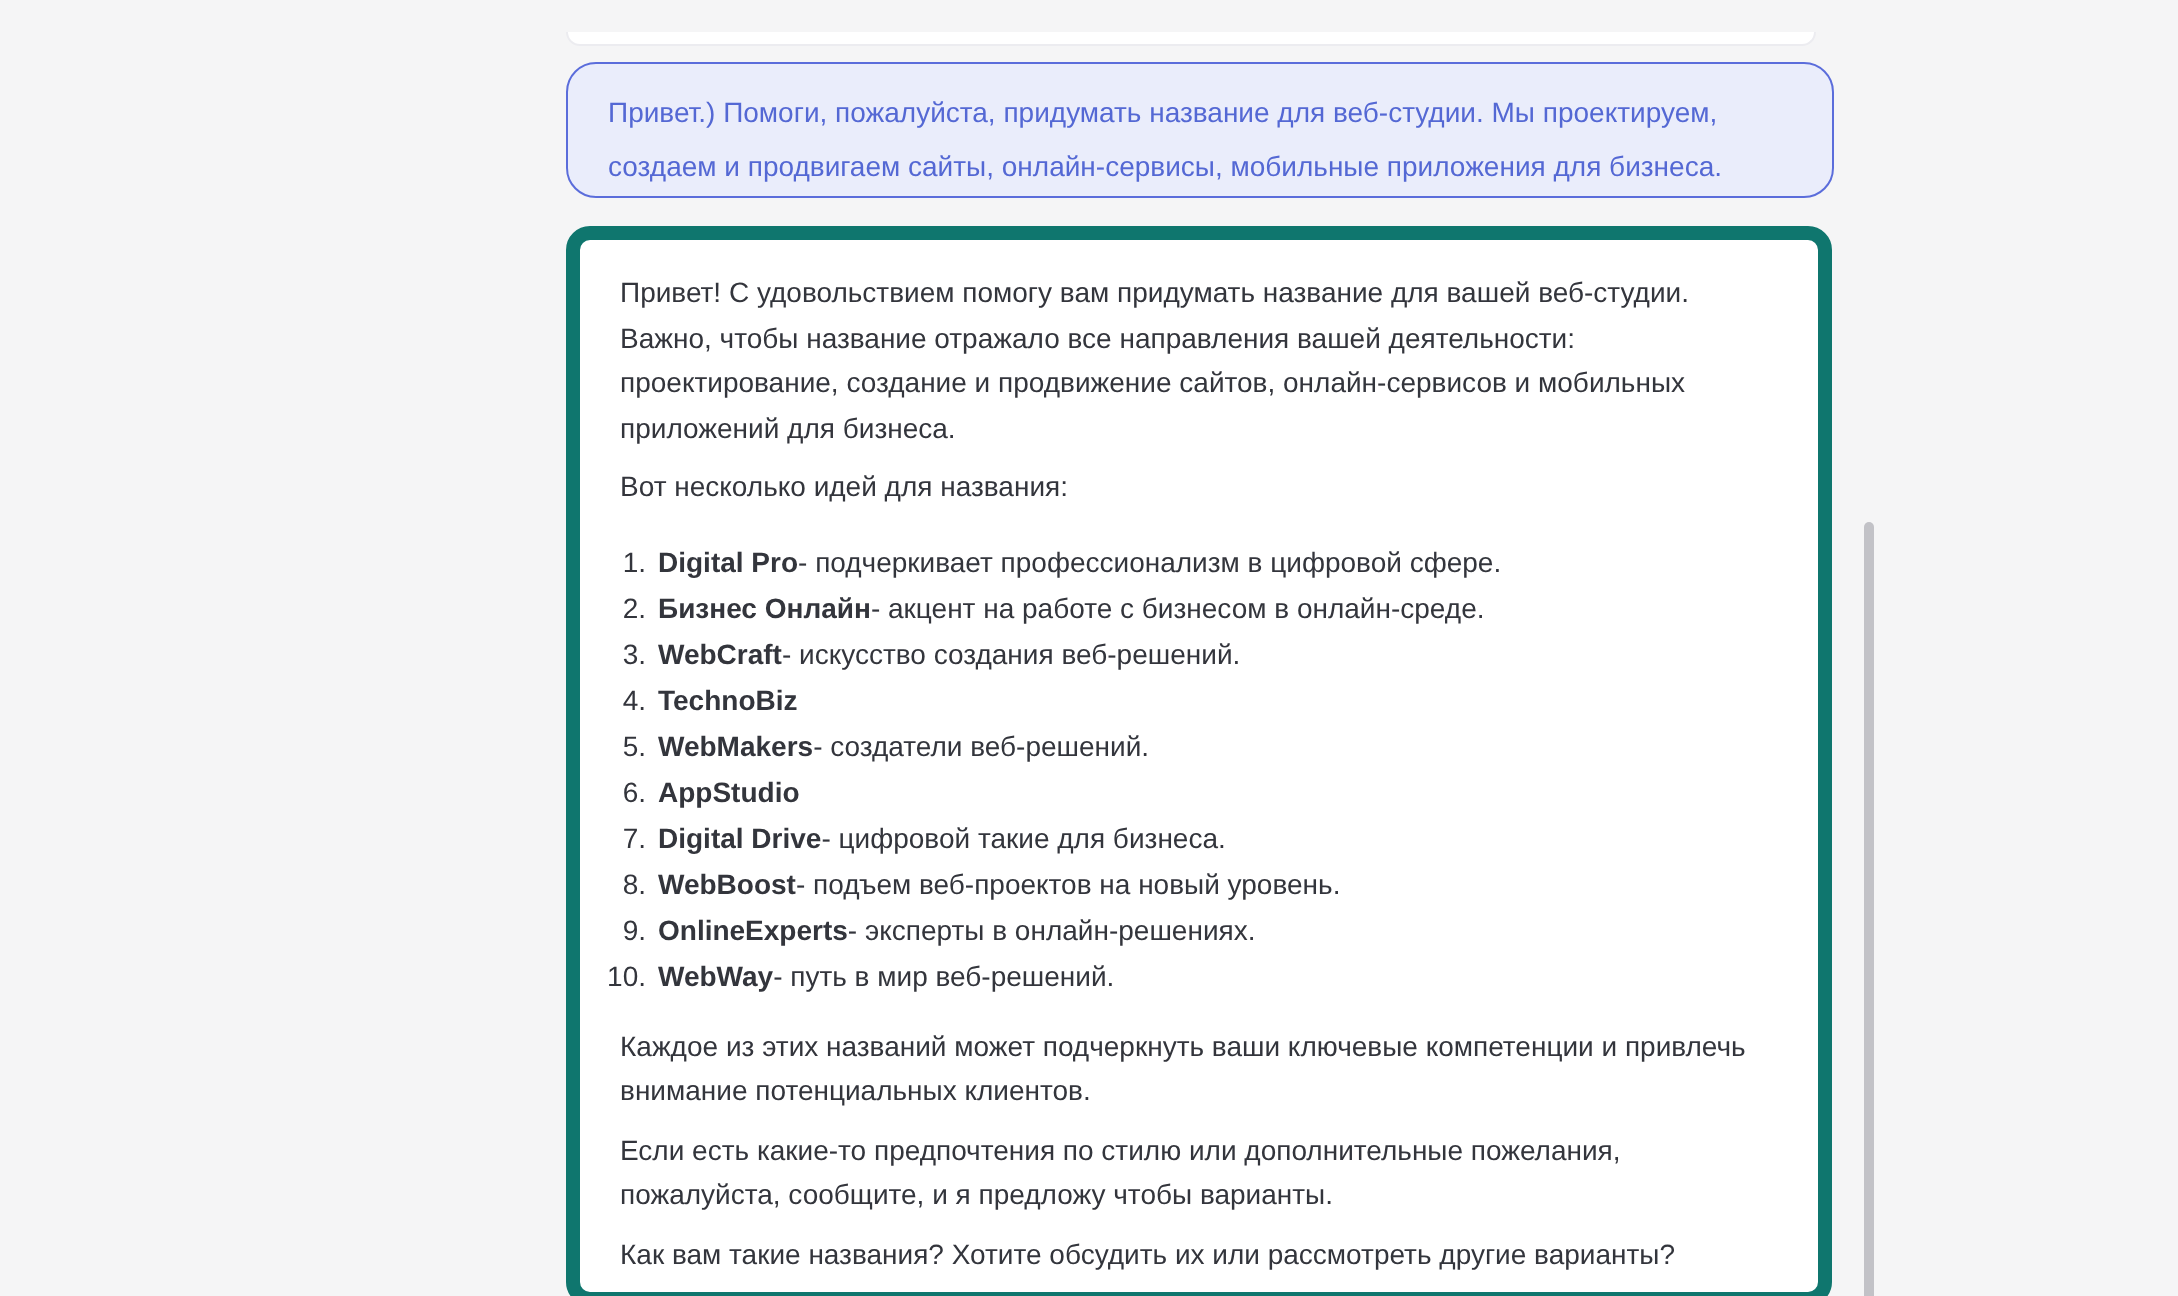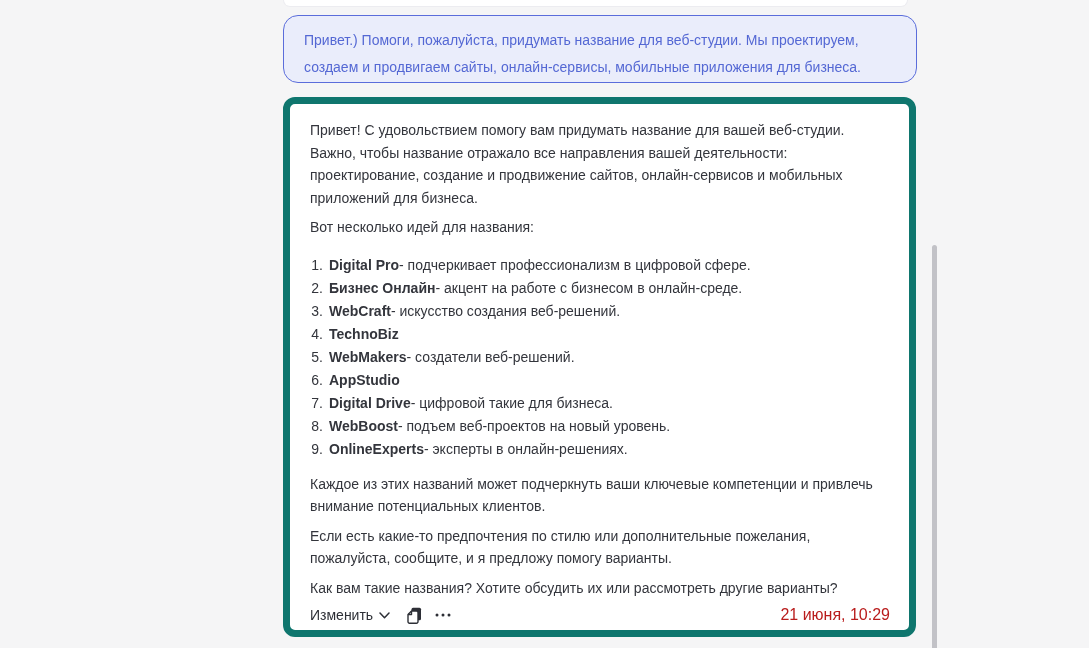--- a/index.html
+++ b/index.html
@@ -2,21 +2,21 @@
 <html><head>
 <meta charset="utf-8">
 <style>
   * { margin: 0; padding: 0; box-sizing: border-box; }
   html, body { width: 1089px; height: 648px; overflow: hidden; }
   body {
     background: #f5f5f6;
     font-family: "Liberation Sans", "DejaVu Sans", sans-serif;
     position: relative;
   }
-  .stage { position: absolute; inset: 0; }
+  .stage { position: absolute; inset: 0; margin-top: 16px; }
 
   
   .prev-card {
     position: absolute;
     left: 283px; top: 0;
     width: 625px; height: 7px;
     background: #ffffff;
     border: 1px solid #ececf0;
     border-top: none;
     border-radius: 0 0 10px 10px;
@@ -173,26 +173,31 @@
         <li>
         <span class="idea-num">8.</span>
           <span class="idea-name">WebBoost</span>
           <span class="idea-desc"> - подъем веб-проектов на новый уровень.</span>
       </li>
         <li>
         <span class="idea-num">9.</span>
           <span class="idea-name">OnlineExperts</span>
           <span class="idea-desc"> - эксперты в онлайн-решениях.</span>
       </li>
+        <li>
+        <span class="idea-num">10.</span>
+          <span class="idea-name">WebWay</span>
+          <span class="idea-desc"> - путь в мир веб-решений.</span>
+      </li>
       </ol>
 
     <p class="para">Каждое из этих названий может подчеркнуть ваши ключевые компетенции и привлечь
 внимание потенциальных клиентов.</p>
     <p class="para">Если есть какие-то предпочтения по стилю или дополнительные пожелания,
-пожалуйста, сообщите, и я предложу помогу варианты.</p>
+пожалуйста, сообщите, и я предложу чтобы варианты.</p>
     <p class="para">Как вам такие названия? Хотите обсудить их или рассмотреть другие варианты?</p>
 
     <div class="card-footer">
       <button class="footer-btn btn-edit">
         <span>Изменить</span>
         <span class="icon">
           <svg width="11" height="7" viewBox="0 0 11 7">
               <path d="M1 1 L5.5 5.7 L10 1" fill="none" stroke="#2d2f36" stroke-width="1.5" stroke-linecap="round" stroke-linejoin="round"></path>
             </svg>
         </span>

